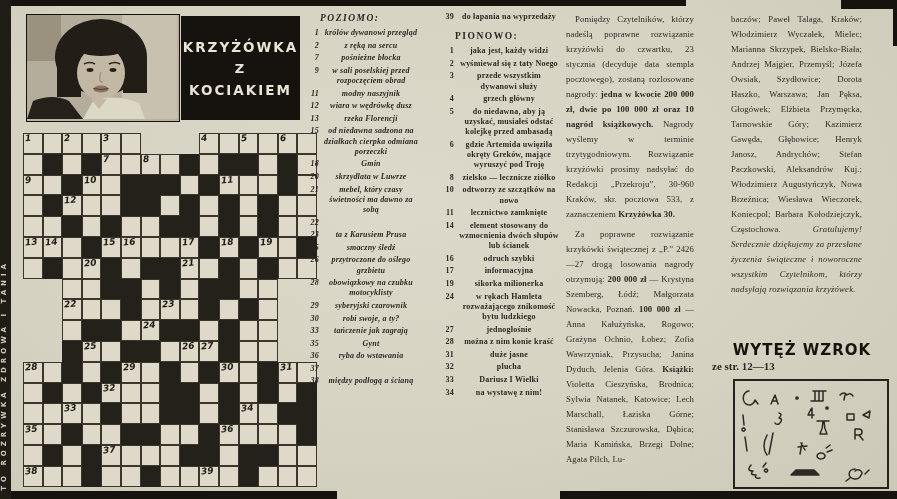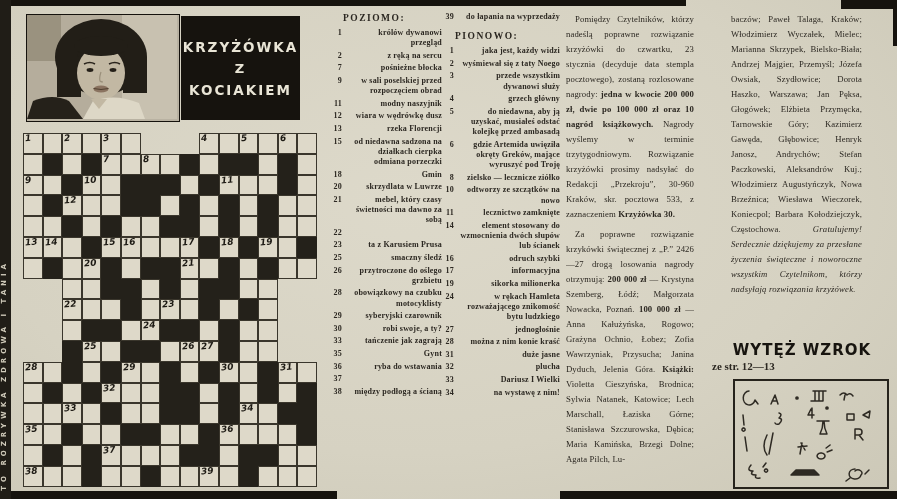--- a/index.html
+++ b/index.html
@@ -44,27 +44,27 @@
   .cell.black{background:#24211a;border-color:#24211a;}
   .cell.none{visibility:hidden;}
   .cell .num{
     position:absolute;top:-1px;left:1px;
     font:italic 700 9px "DejaVu Sans", sans-serif;color:#1d1a14;
     transform:rotate(-5deg);
   }
 
   
   .clues{position:absolute;top:12px;font-family:"Liberation Serif", serif;}
-  .clues-a{left:329px;width:113px;}
+  .clues-a{left:306px;width:113px;font-style:italic;}
   .clues-b{left:441px;width:119px;}
   .clues-header{font-weight:700;font-size:9.5px;letter-spacing:1.5px;margin:1px 0 5px 14px;}
   .clues-header.down{margin-top:9px;}
   .clue{display:flex;margin-bottom:2.4px;font-size:8px;line-height:10.2px;font-weight:700;letter-spacing:.2px;}
   .clue .n{flex:none;width:13px;text-align:right;margin-right:4px;}
-  .clue .t{flex:1;text-align:right;}
+  .clue .t{flex:1;text-align:center;}
 
   
   .article{position:absolute;top:12px;font-size:8.7px;line-height:15px;text-align:justify;letter-spacing:.1px;}
   .article p{margin:0 0 5px 0;text-indent:9px;}
   .article p.cont{text-indent:0;}
   .col-c{left:566px;width:128px;}
   .col-d{left:701px;width:131px;margin-left:30px;}
   .article i{letter-spacing:.2px;}
 
   

